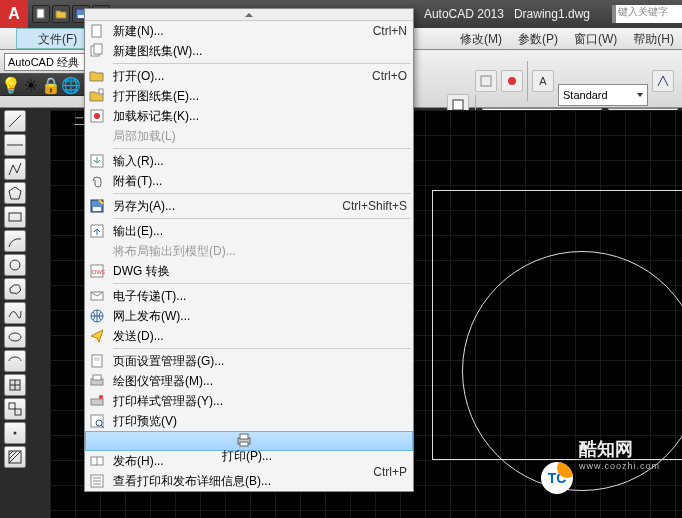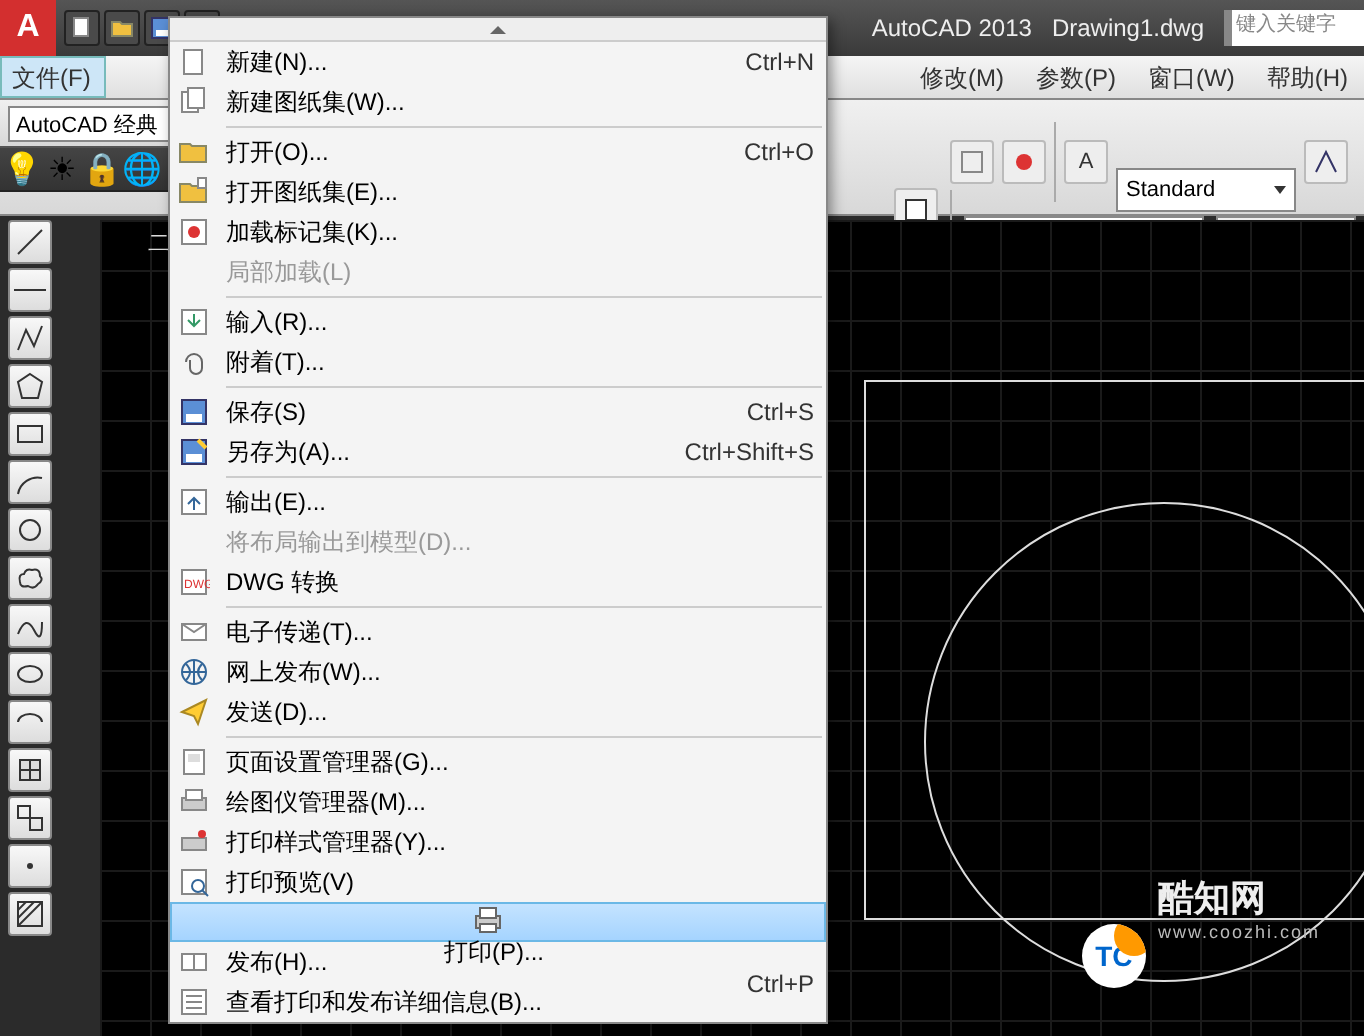--- a/index.html
+++ b/index.html
@@ -4,27 +4,27 @@
 <style>
 * { margin: 0; padding: 0; box-sizing: border-box; font-family: "Microsoft YaHei", SimSun, Arial, sans-serif; }
 body { width: 682px; height: 518px; background: #2b2b2b; overflow: hidden; position: relative; }
 
 
 .titlebar { height: 28px; background: linear-gradient(#555,#3a3a3a); display: flex; align-items: center; }
 .logo { width: 28px; height: 28px; background: #d32f2f; display: flex; align-items: center; justify-content: center; color: #fff; font-weight: bold; font-size: 16px; }
 .qa-icons { display: flex; gap: 2px; margin-left: 4px; }
 .qa-icon { width: 18px; height: 18px; background: #4a4a4a; border: 1px solid #222; border-radius: 2px; display: flex; align-items: center; justify-content: center; }
 .qa-icon svg { width: 12px; height: 12px; }
-.title-text { color: #eee; font-size: 12px; margin-left: auto; margin-right: 10px; }
+.title-text { color: #eee; font-size: 12px; margin-left: auto; margin-right: 22px; }
 .search-box { width: 70px; height: 18px; background: #fff; border-left: 4px solid #888; font-size: 10px; color: #888; padding-left: 2px; overflow: hidden; white-space: nowrap; }
 
 
 .menubar { height: 22px; background: linear-gradient(#f5f5f5,#e0e0e0); display: flex; border-bottom: 1px solid #888; }
 .menu-item { padding: 3px 8px 0 8px; font-size: 12px; color: #333; white-space: nowrap; }
-.menu-item.active { background: #cde6f7; border: 1px solid #7bb; padding: 2px 7px 0 5px; }
+.menu-item.active { background: #cde6f7; border: 1px solid #7bb; padding: 2px 7px 0 21px; margin-left: 16px; }
 
 
 .ribbon { height: 58px; background: linear-gradient(#f0f0f0,#d8d8d8); border-bottom: 1px solid #888; display: flex; align-items: center; padding: 4px; gap: 6px; position: relative; }
 .rb-btn { width: 22px; height: 22px; background: #eee; border: 1px solid #bbb; border-radius: 2px; display: flex; align-items: center; justify-content: center; }
 .rb-sel { height: 22px; background: #fff; border: 1px solid #888; font-size: 11px; display: flex; align-items: center; padding: 0 4px; gap: 4px; margin-top: 28px; }
 .rb-sel .tri { margin-left: auto; }
 .sep { width: 1px; height: 40px; background: #aaa; }
 
 .ribbon2 { position: absolute; top: 30px; right: 4px; display: flex; gap: 6px; align-items: center; }
 
@@ -331,30 +331,20 @@
           </svg>
         </span>
         <span class="dd-label">附着(T)...</span>
       </div>
       <div class="dd-sep"></div>
       <div class="dd-item">
         <span class="dd-icon">
           <svg width="16" height="16">
             <rect x="2" y="2" width="12" height="12" fill="#5b8fd6" stroke="#336"></rect>
             <rect x="4" y="9" width="8" height="4" fill="#fff"></rect>
-          </svg>
-        </span>
-        <span class="dd-label">保存(S)</span>
-        <span class="dd-shortcut">Ctrl+S</span>
-      </div>
-      <div class="dd-item">
-        <span class="dd-icon">
-          <svg width="16" height="16">
-            <rect x="2" y="2" width="12" height="12" fill="#5b8fd6" stroke="#336"></rect>
-            <rect x="4" y="9" width="8" height="4" fill="#fff"></rect>
             <path d="M10 2l4 4" stroke="#fc3" stroke-width="2"></path>
           </svg>
         </span>
         <span class="dd-label">另存为(A)...</span>
         <span class="dd-shortcut">Ctrl+Shift+S</span>
       </div>
       <div class="dd-sep"></div>
       <div class="dd-item">
         <span class="dd-icon">
           <svg width="16" height="16">

